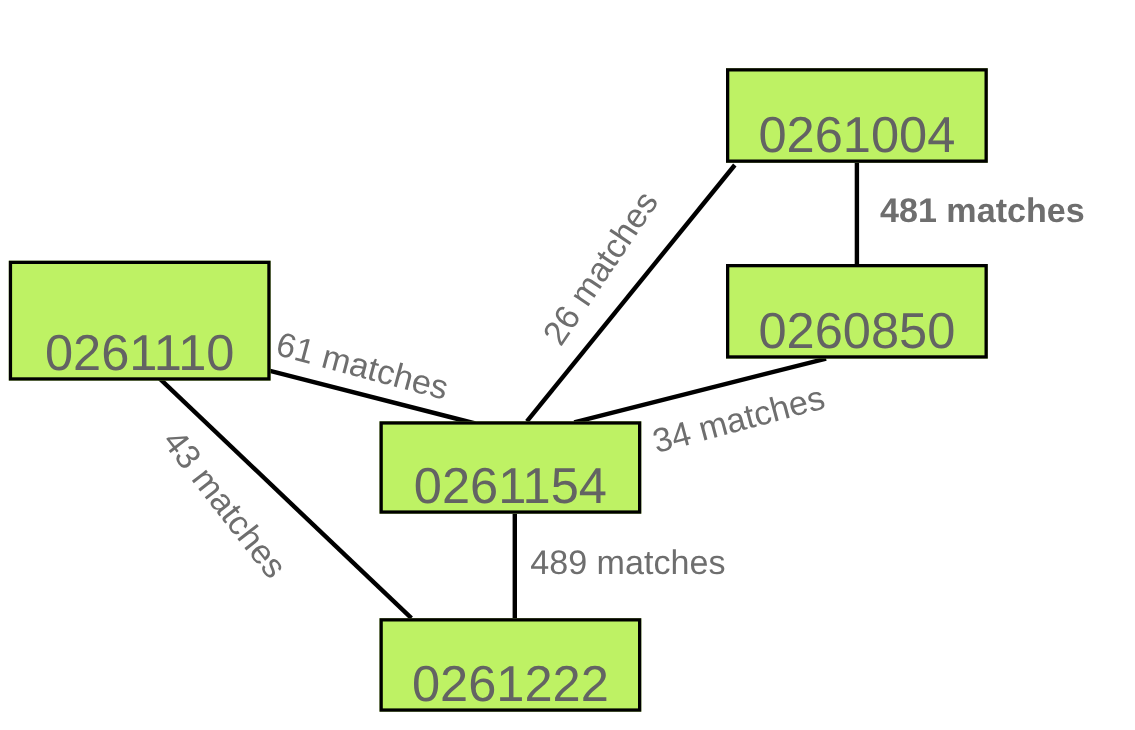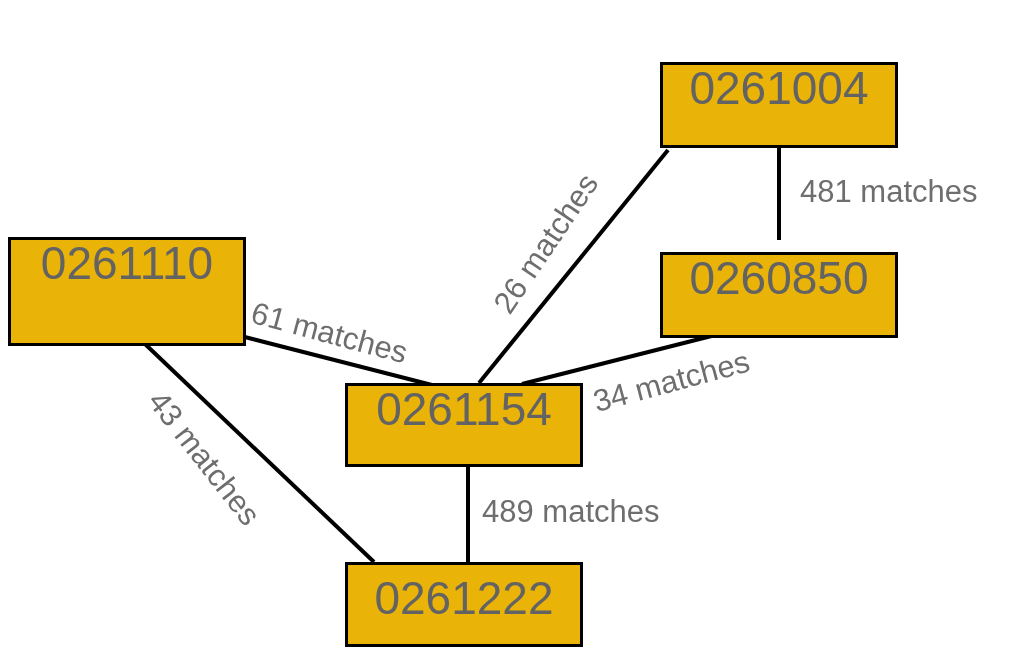--- a/index.html
+++ b/index.html
@@ -22,23 +22,23 @@
     position: absolute;
     left: 0;
     top: 0;
     width: 1032px;
     height: 664px;
   }
   .node {
     position: absolute;
     box-sizing: border-box;
     border: 3px solid #000000;
-    background: #eab308;
+    background: #bef264;
     display: flex;
-    align-items: flex-start;
+    align-items: flex-end;
     justify-content: center;
   }
   .node-label {
     color: #636363;
     font-size: 46px;
     font-family: "Liberation Sans", sans-serif;
     letter-spacing: 0px;
     line-height: 1;
     white-space: nowrap;
   }
@@ -66,33 +66,33 @@
       <line x1="468" y1="467" x2="468" y2="562" stroke="#000000" stroke-width="4" stroke-linecap="butt"></line>
     </svg>
 
   <div id="node-layer">
       <div class="node" style="left: 660px; top: 62px; width: 238px; height: 86px; border-color: rgb(0, 0, 0);">
         <span class="node-label" style="color: rgb(99, 99, 99);">0261004</span>
       </div>
       <div class="node" style="left: 8px; top: 237px; width: 238px; height: 109px; border-color: rgb(0, 0, 0);">
         <span class="node-label" style="color: rgb(99, 99, 99);">0261110</span>
       </div>
-      <div class="node" style="left: 660px; top: 240px; width: 238px; height: 86px; border-color: rgb(0, 0, 0); margin-top: 12px;">
+      <div class="node" style="left: 660px; top: 240px; width: 238px; height: 86px; border-color: rgb(0, 0, 0);">
         <span class="node-label" style="color: rgb(99, 99, 99);">0260850</span>
       </div>
       <div class="node" style="left: 345px; top: 383px; width: 238px; height: 84px; border-color: rgb(0, 0, 0);">
         <span class="node-label" style="color: rgb(99, 99, 99);">0261154</span>
       </div>
       <div class="node" style="left: 345px; top: 562px; width: 238px; height: 85px; border-color: rgb(0, 0, 0);">
         <span class="node-label" style="color: rgb(99, 99, 99); margin-top: 10px;">0261222</span>
       </div>
     </div>
 
   <div id="label-layer">
-      <div class="edge-label" style="left: 800px; top: 191px; color: rgb(110, 110, 110); transform: translateY(-50%) rotate(0deg);">481 matches</div>
+      <div class="edge-label" style="left: 800px; top: 191px; color: rgb(110, 110, 110); transform: translateY(-50%) rotate(0deg); font-weight: bold;">481 matches</div>
       <div class="edge-label" style="left: 501px; top: 310px; color: rgb(110, 110, 110); transform: translateY(-50%) rotate(-56deg);">26 matches</div>
       <div class="edge-label" style="left: 252px; top: 312px; color: rgb(110, 110, 110); transform: translateY(-50%) rotate(15deg);">61 matches</div>
       <div class="edge-label" style="left: 594px; top: 402px; color: rgb(110, 110, 110); transform: translateY(-50%) rotate(-15deg);">34 matches</div>
       <div class="edge-label" style="left: 155px; top: 395px; color: rgb(110, 110, 110); transform: translateY(-50%) rotate(52deg);">43 matches</div>
       <div class="edge-label" style="left: 482px; top: 511px; color: rgb(110, 110, 110); transform: translateY(-50%) rotate(0deg);">489 matches</div>
     </div>
 
 </div>
 
 </body></html>

